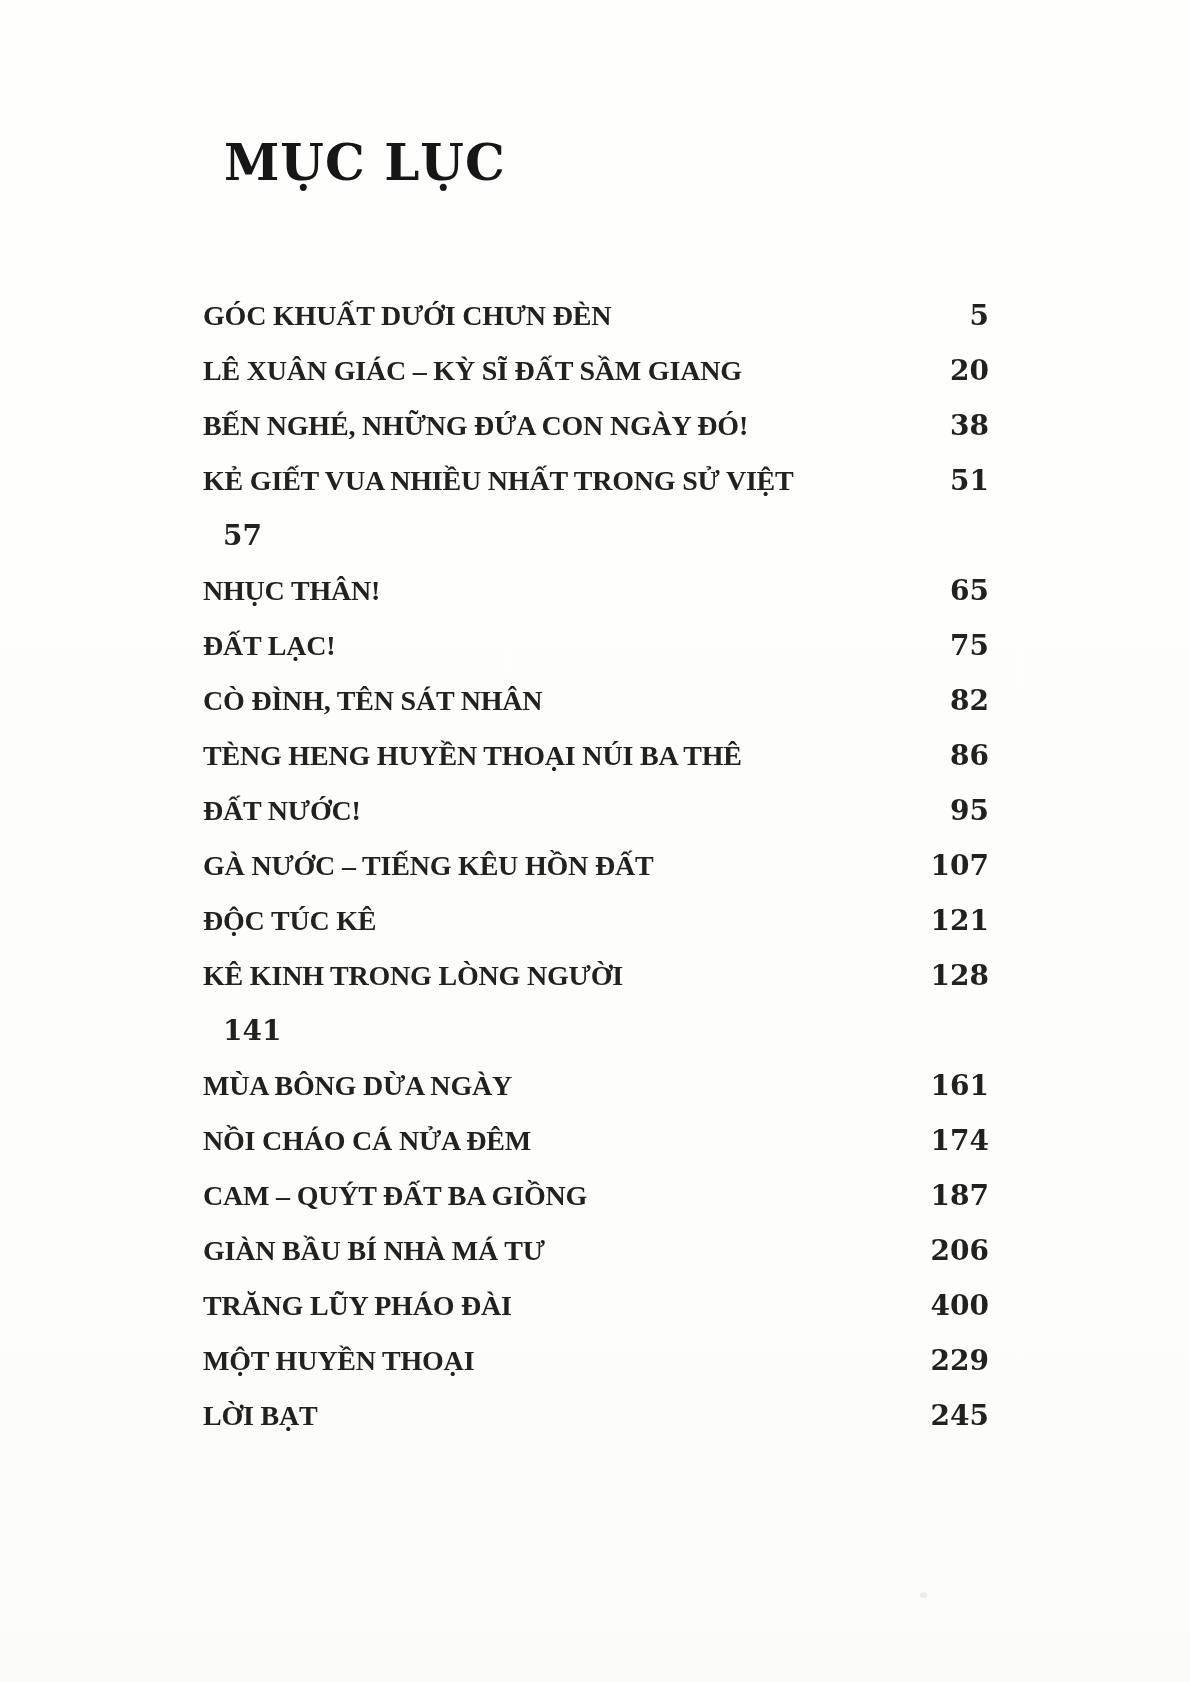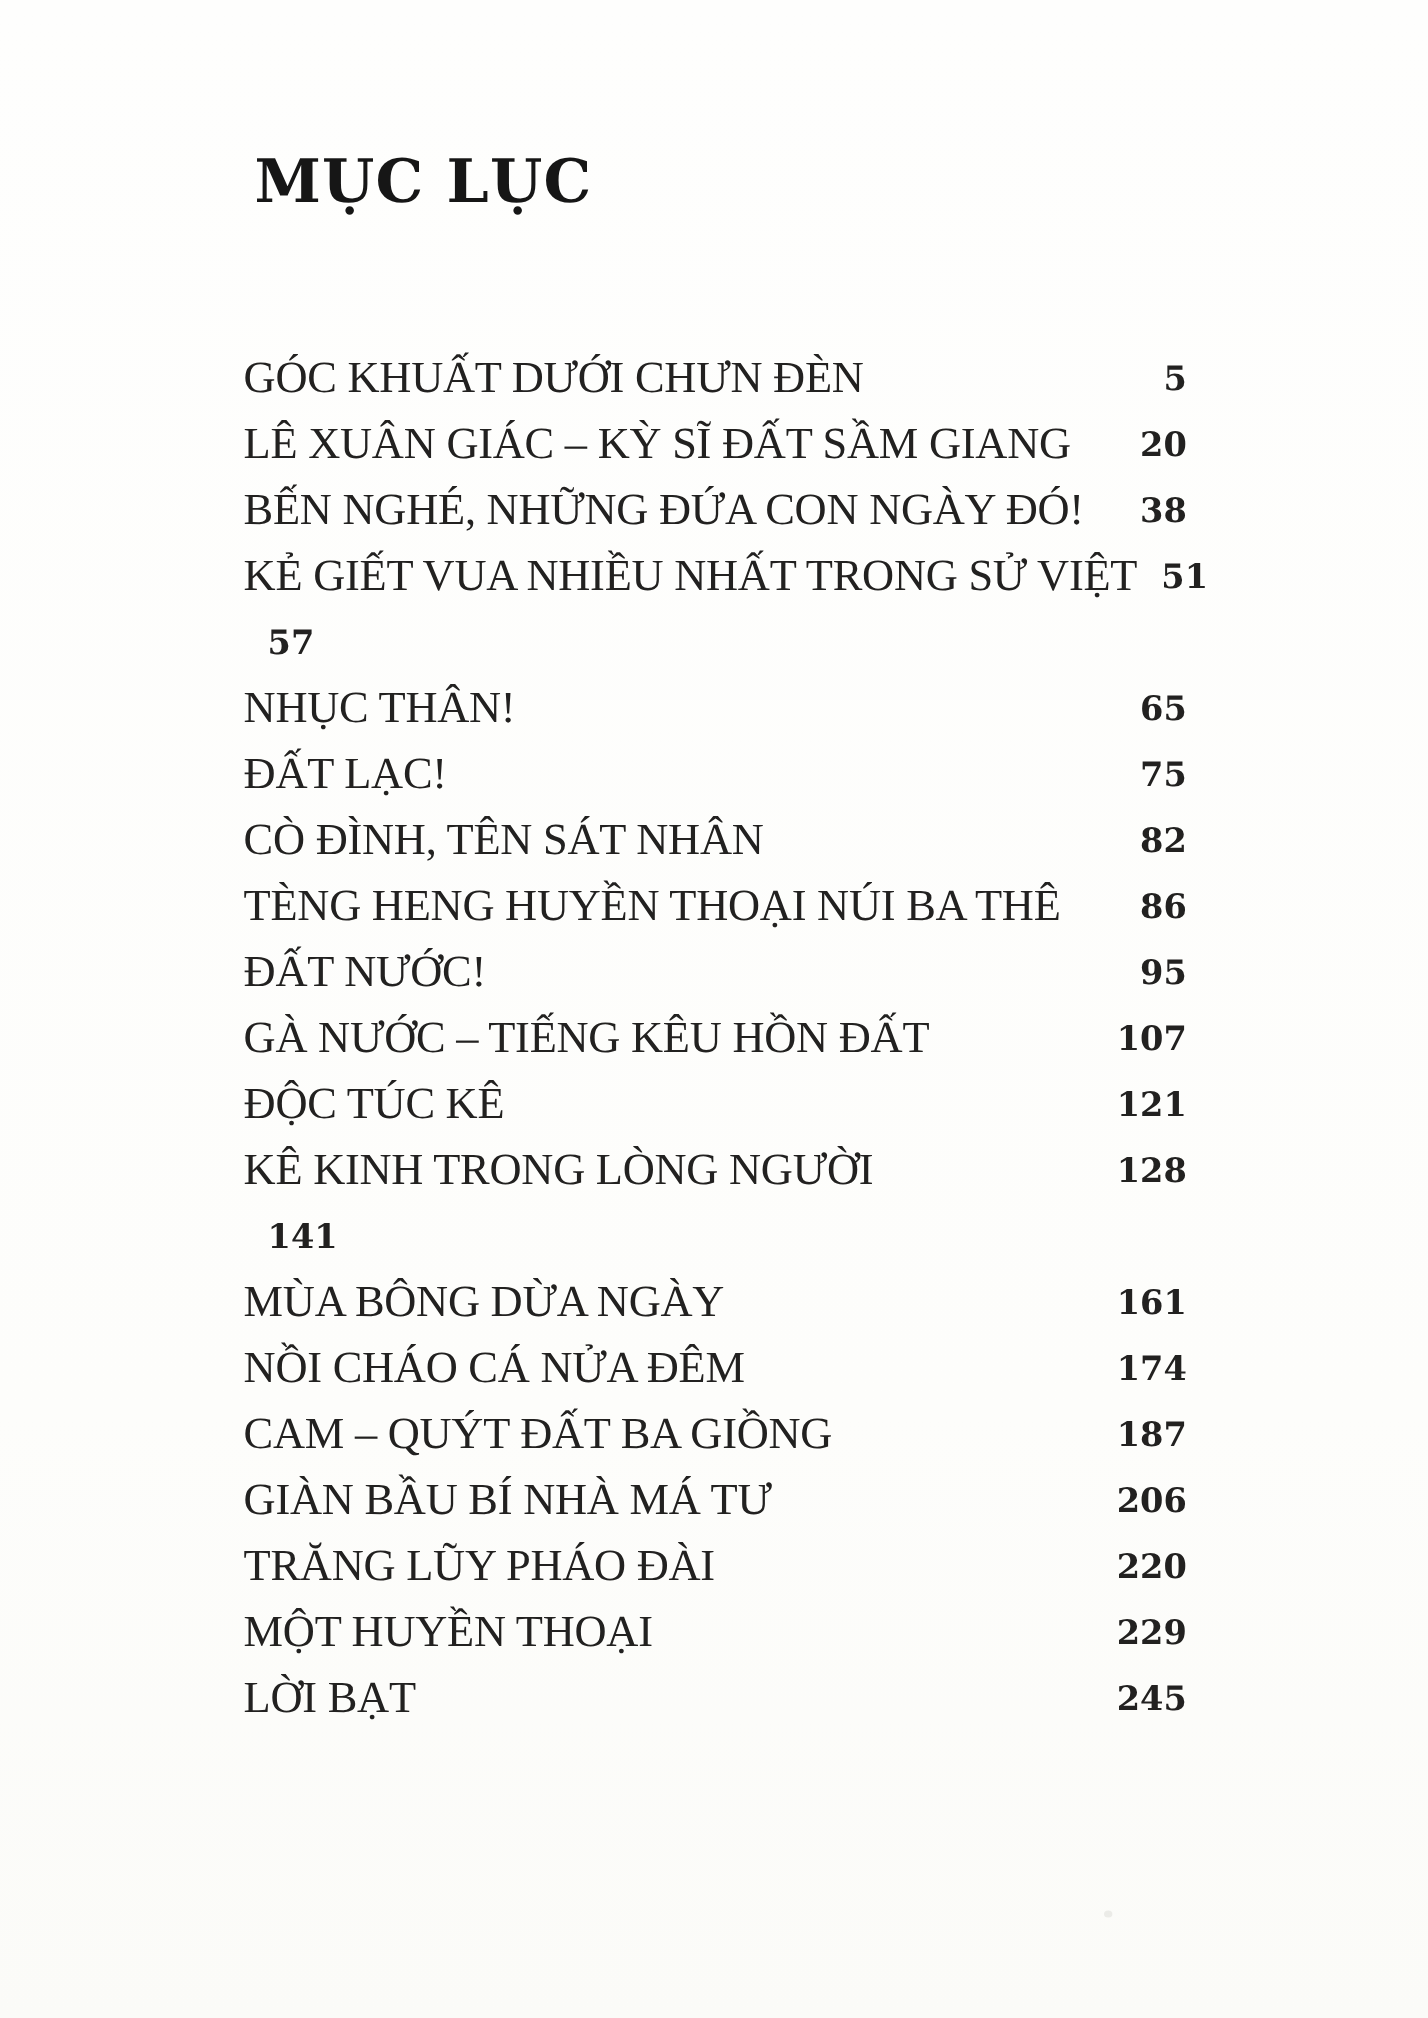--- a/index.html
+++ b/index.html
@@ -16,43 +16,43 @@
     background: linear-gradient(180deg, #fefefd 0%, #fdfdfb 70%, #fbfbf8 100%);
     color: #1e1e1e;
     font-family: "Liberation Serif", serif;
     overflow: hidden;
     box-shadow: 0 0 6px rgba(0,0,0,0.08);
   }
   .title {
     position: absolute;
     left: 212px;
     top: 126px;
-    margin: 0;
+    margin: 12px;
     font-family: "DejaVu Serif", "Liberation Serif", serif;
     font-weight: bold;
     font-size: 50px;
     line-height: 1;
     letter-spacing: 1px;
     color: #161616;
   }
   .toc {
     position: absolute;
     left: 203px;
     top: 288px;
     width: 786px;
   }
   .row {
     height: 55px;
     display: flex;
     justify-content: space-between;
     align-items: center;
   }
   .entry-title {
-    font-size: 37px;
-    font-weight: normal;
+    font-size: 28px;
+    font-weight: bold;
     letter-spacing: -0.2px;
     white-space: nowrap;
     color: #222120;
   }
   .entry-page {
     font-family: "DejaVu Serif", "Liberation Serif", serif;
     font-size: 28px;
     font-weight: bold;
     color: #222120;
     margin-left: 20px;
@@ -159,21 +159,21 @@
         <span class="entry-page">187</span>
       </div>
 
       <div class="row">
         <span class="entry-title">GIÀN BẦU BÍ NHÀ MÁ TƯ</span>
         <span class="entry-page">206</span>
       </div>
 
       <div class="row">
         <span class="entry-title">TRĂNG LŨY PHÁO ĐÀI</span>
-        <span class="entry-page">220</span>
+        <span class="entry-page">400</span>
       </div>
 
       <div class="row">
         <span class="entry-title">MỘT HUYỀN THOẠI</span>
         <span class="entry-page">229</span>
       </div>
 
       <div class="row">
         <span class="entry-title">LỜI BẠT</span>
         <span class="entry-page">245</span>

